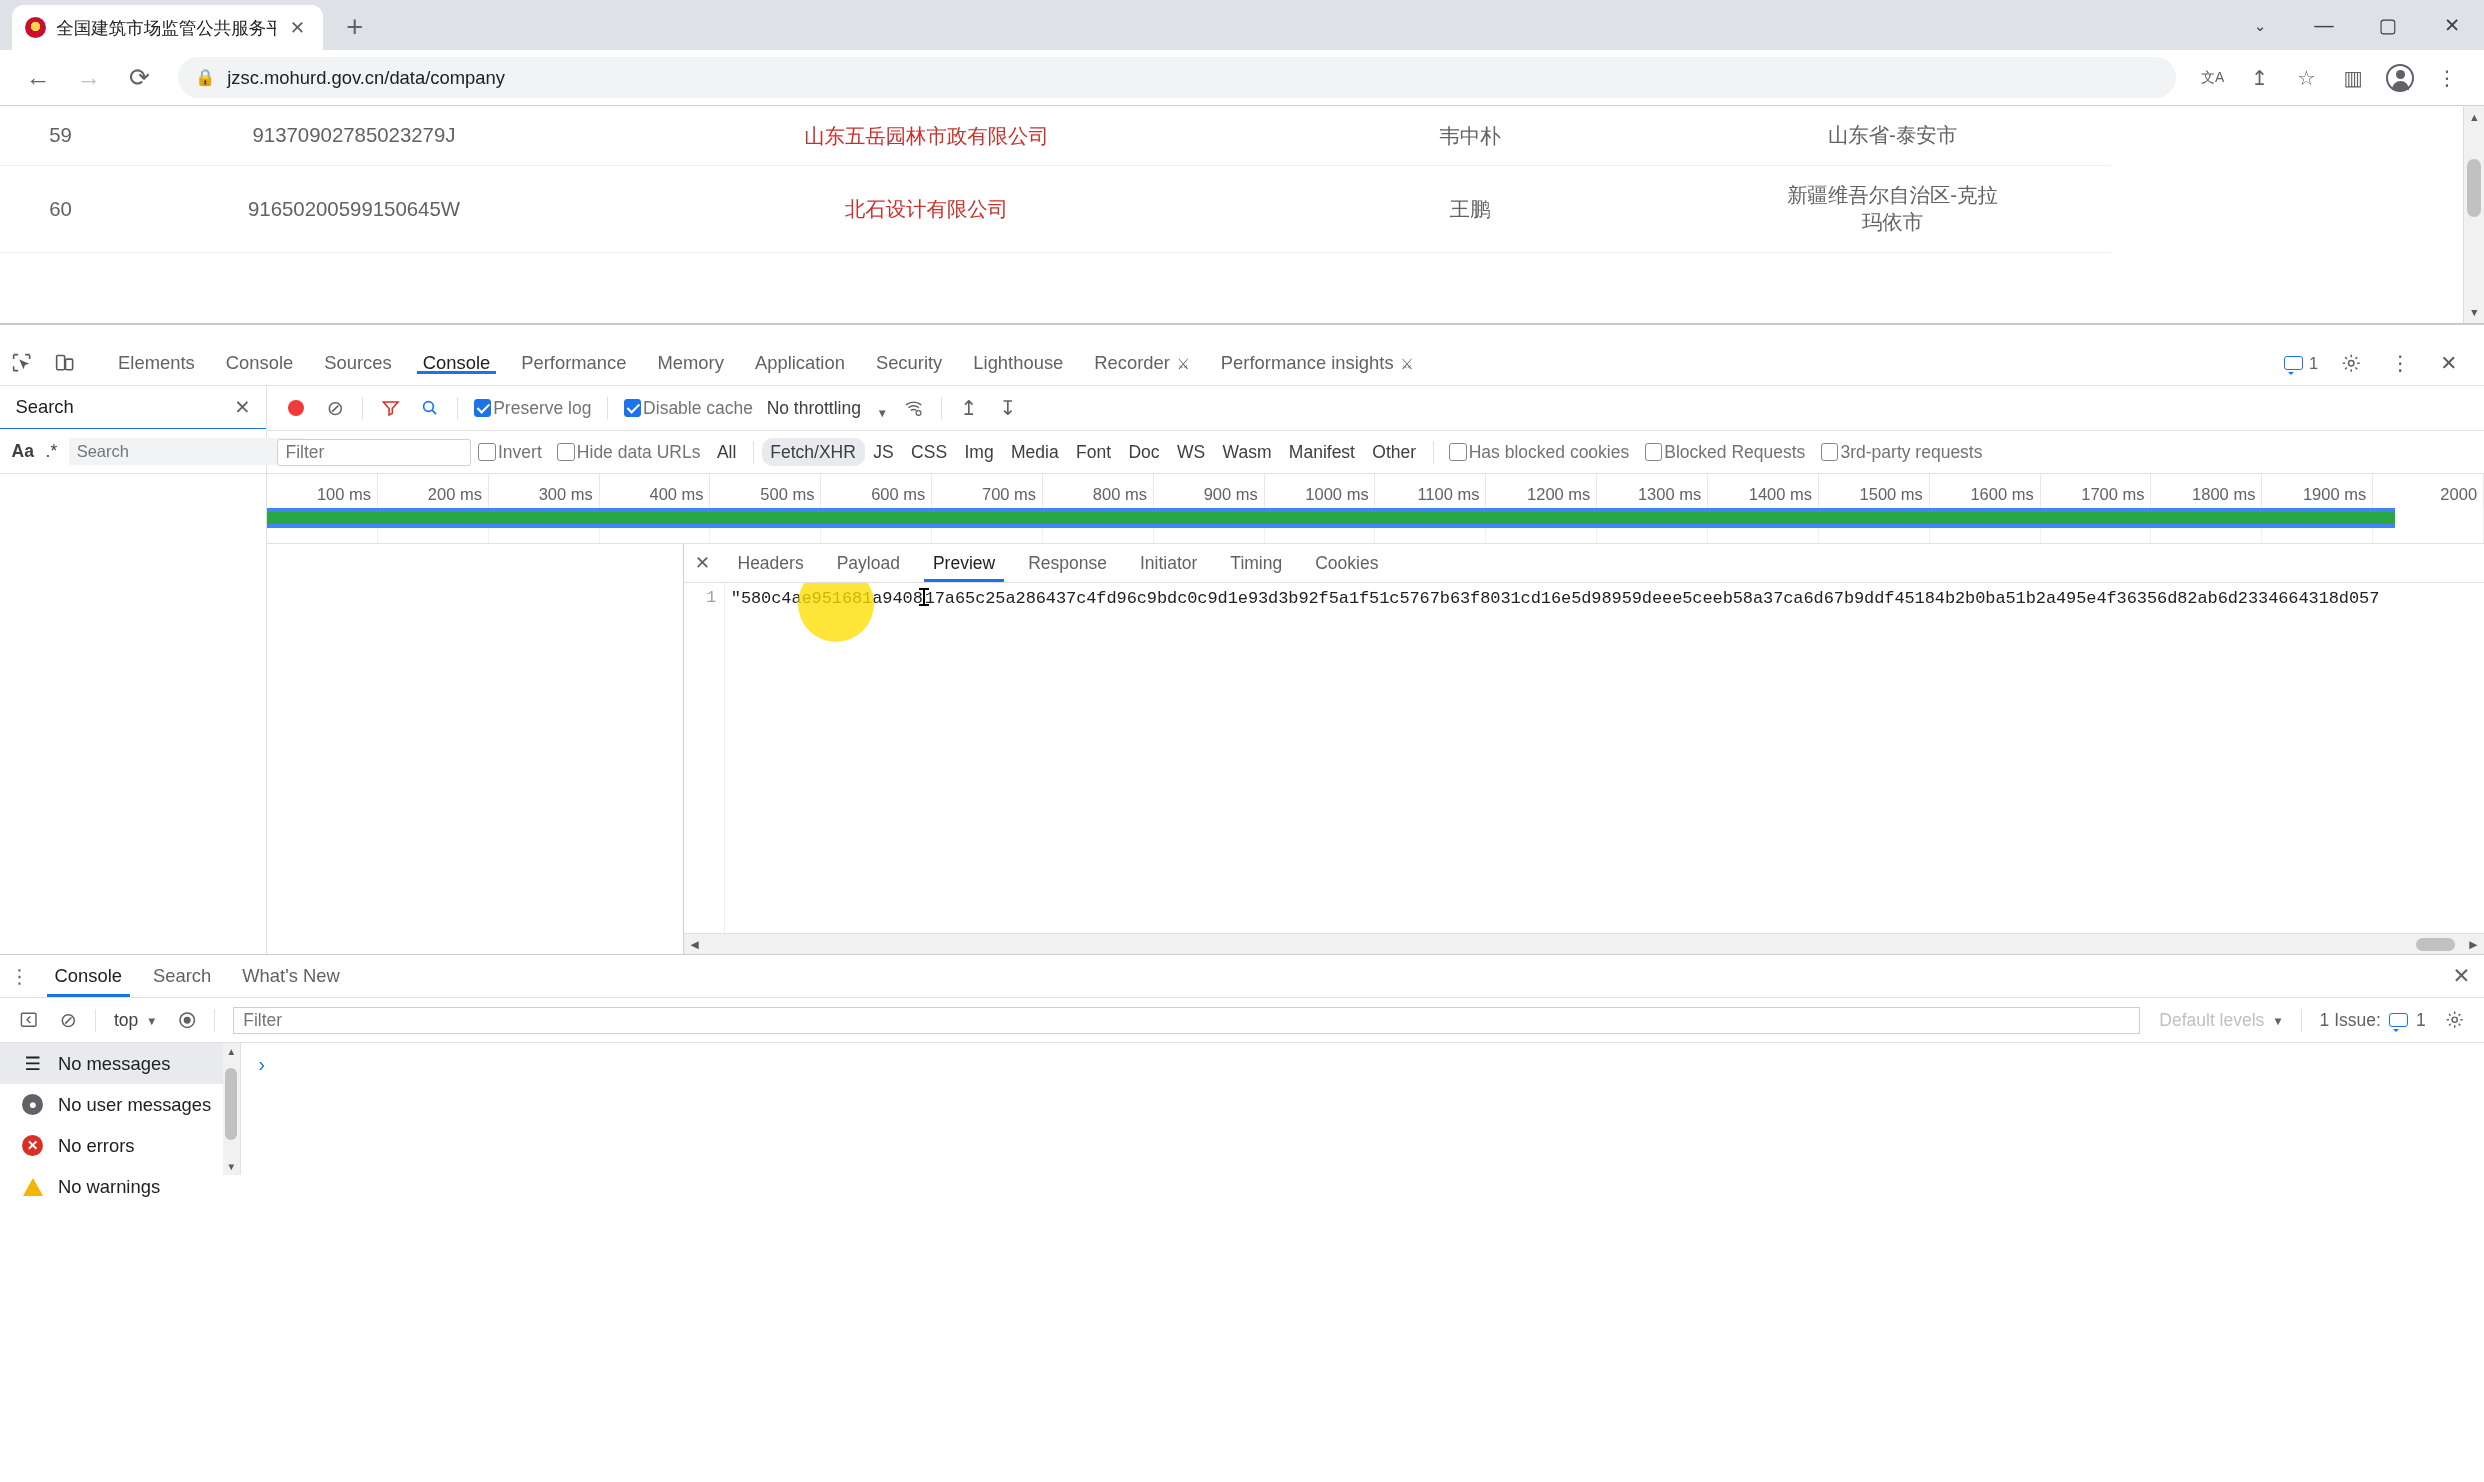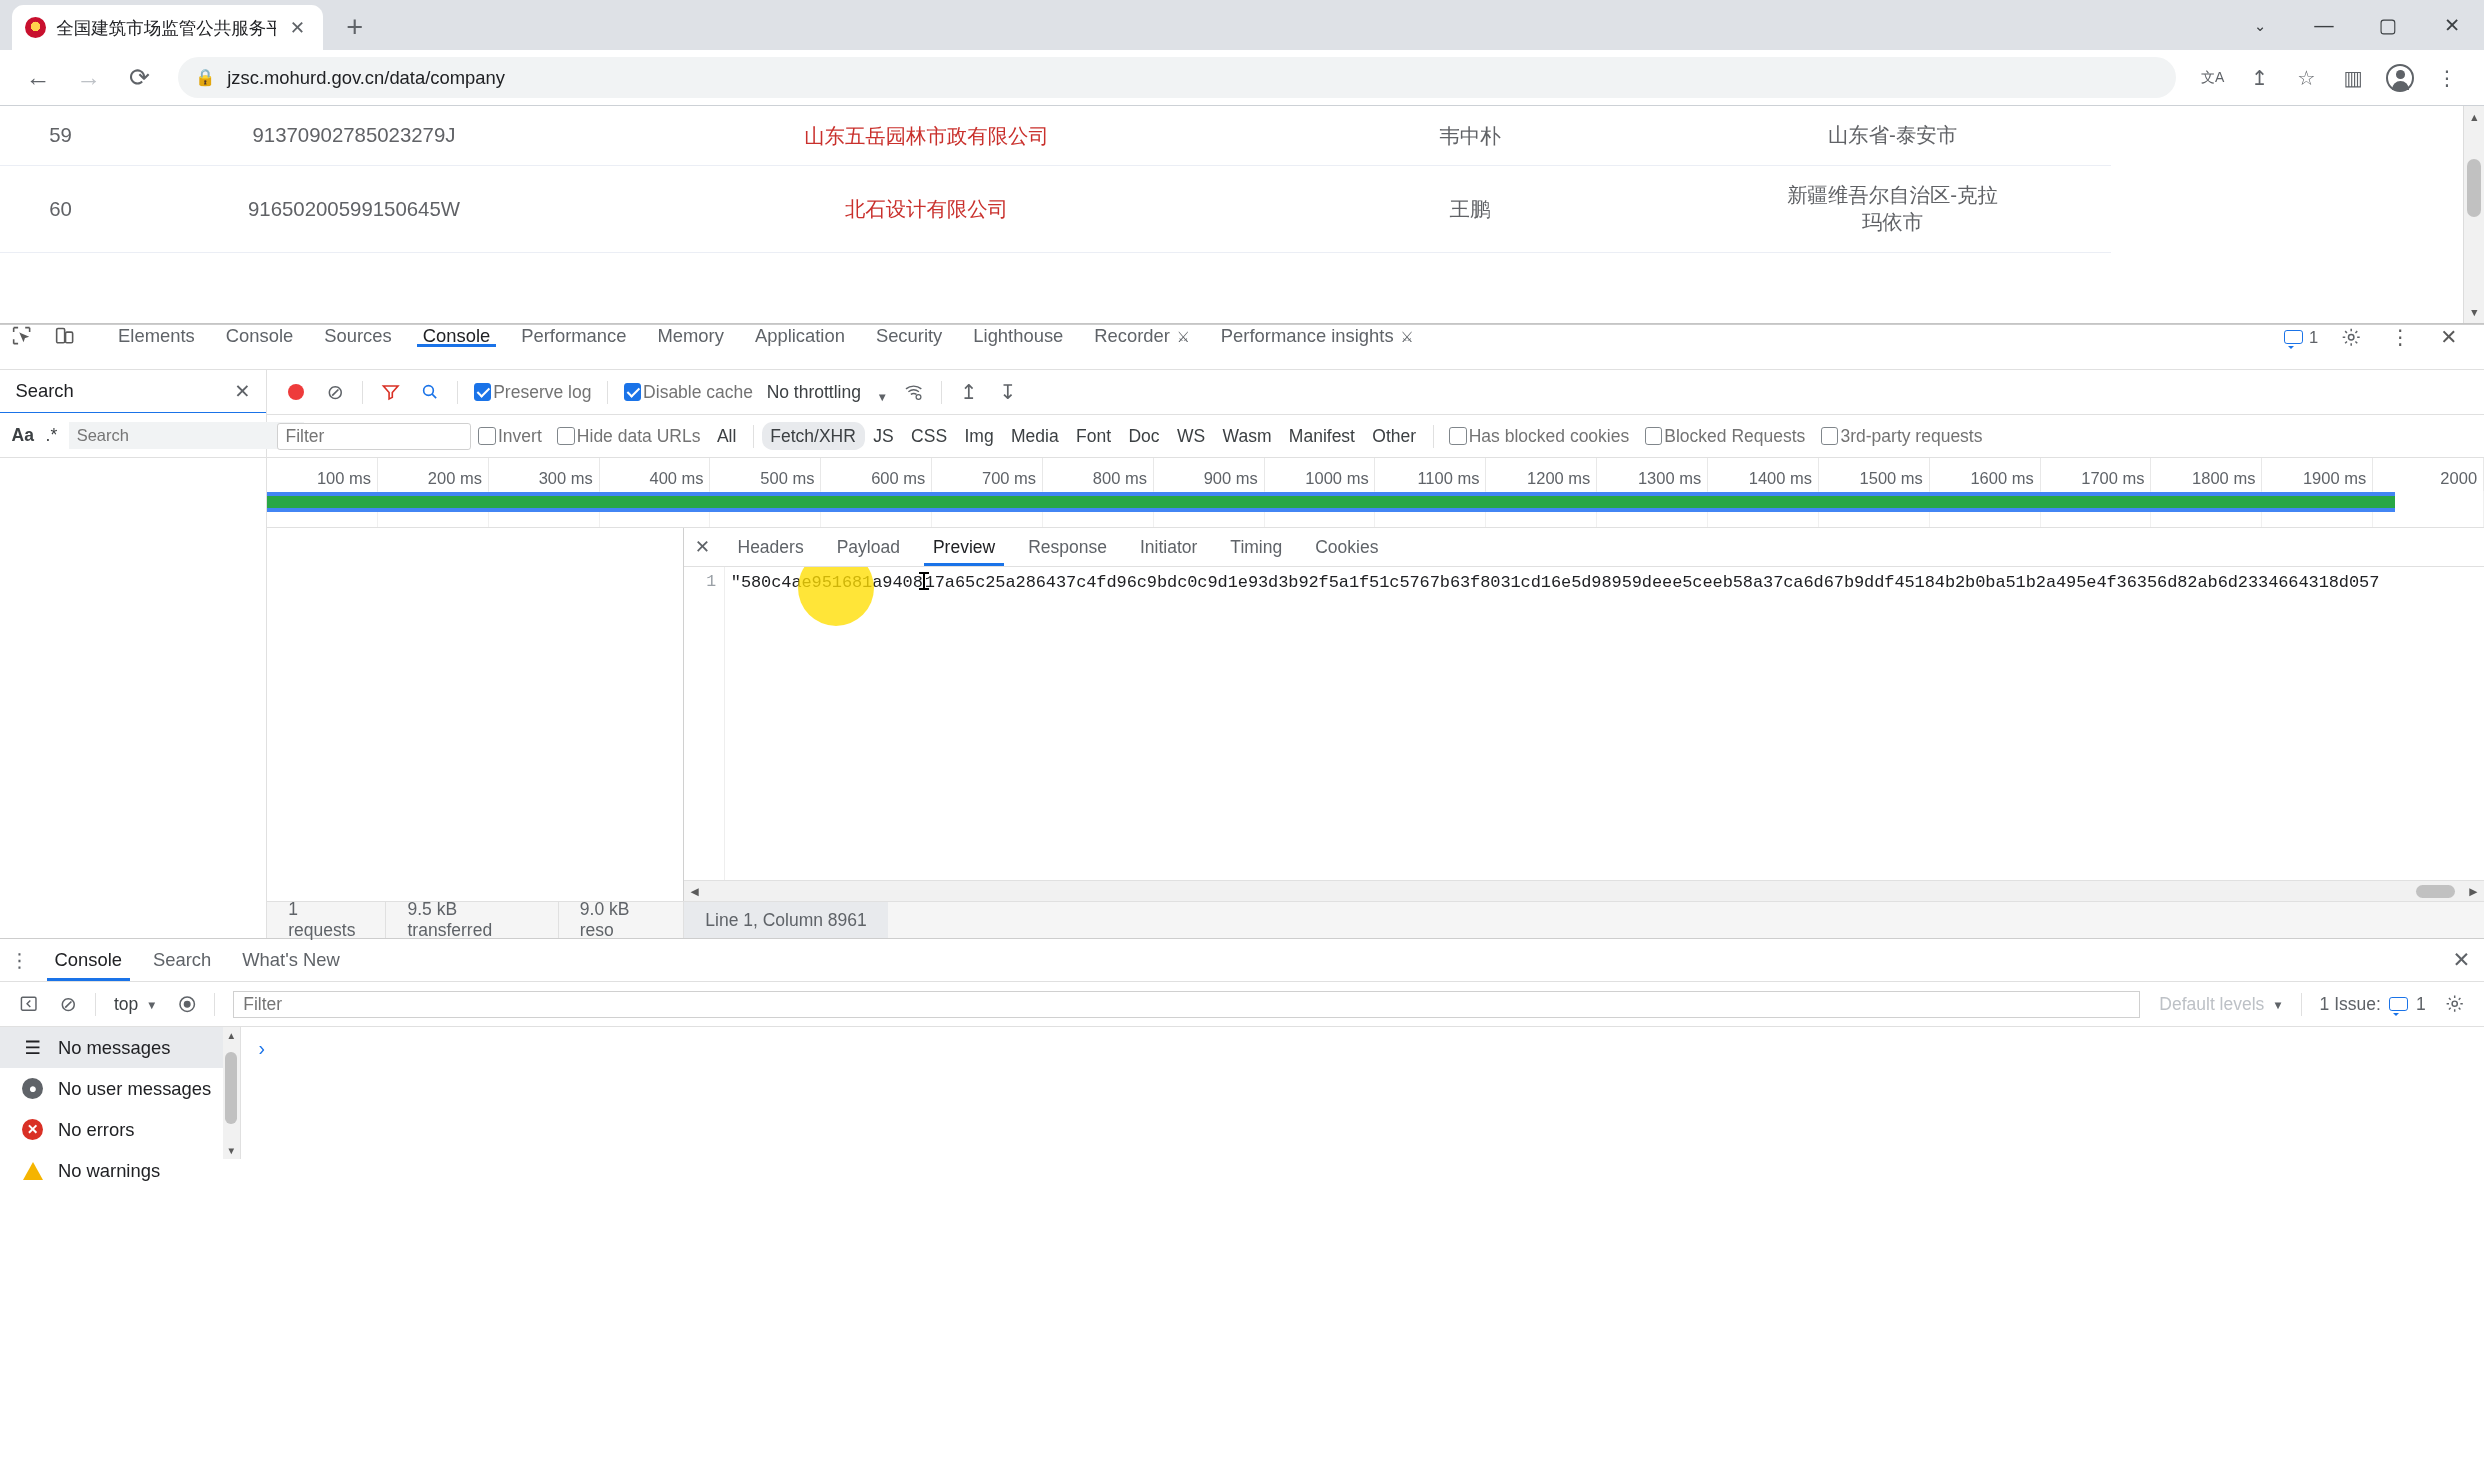--- a/index.html
+++ b/index.html
@@ -158,23 +158,24 @@
   .page-scrollbar .arr.down { bottom: 0; }
 
   
   .devtools {
     position: relative;
     background: #fff;
     border-top: 1px solid #cdcdcd;
   }
   .dt-tabbar {
     height: 45px;
-    display: flex; align-items: flex-start;
+    display: flex; align-items: center;
     border-bottom: 1px solid #e0e0e0;
     background: #fff;
+    margin-top: 16px;
   }
   .dt-icnbtn {
     width: 43px; display:flex; align-items:center; justify-content:center;
     color:#5a5a5a;
   }
   .dt-sep { width:1px; background:#e0e0e0; margin: 9.7px 7.8px; }
   .dt-tab {
     display:flex; align-items:center; padding: 0 15.5px;
     font-size: 18.4px; color: #5f6368; position: relative;
     gap: 6.8px; white-space: nowrap;
@@ -756,29 +757,20 @@
             <div class="click-blob" style="left:114px; top:-17.5px;"></div>
           </div>
           <div class="hscroll">
             <div class="arr-l">◀</div>
             <div class="hthumb"></div>
             <div class="arr-r">▶</div>
           </div>
         </div>
       </div>
 
-      <div class="net-status">
-        <div style="width:417px; display:flex; height:100%; border-right:1px solid #e0e0e0;">
-          <div class="stat-cell">1 requests</div>
-          <div class="stat-cell">9.5 kB transferred</div>
-          <div class="stat-cell" style="border-right:0">9.0 kB reso</div>
-        </div>
-        <div class="stat-cell plain">Line 1, Column 8961</div>
-        <div class="stat-spacer"></div>
-      </div>
     </div>
   </div>
 
   <div class="drawer">
     <div class="drawer-tabs">
       <div class="kebab">⋮</div>
       <div class="drw-tab active">Console</div>
       <div class="drw-tab">Search</div>
       <div class="drw-tab">What's New</div>
       <div class="drw-close">✕</div>

